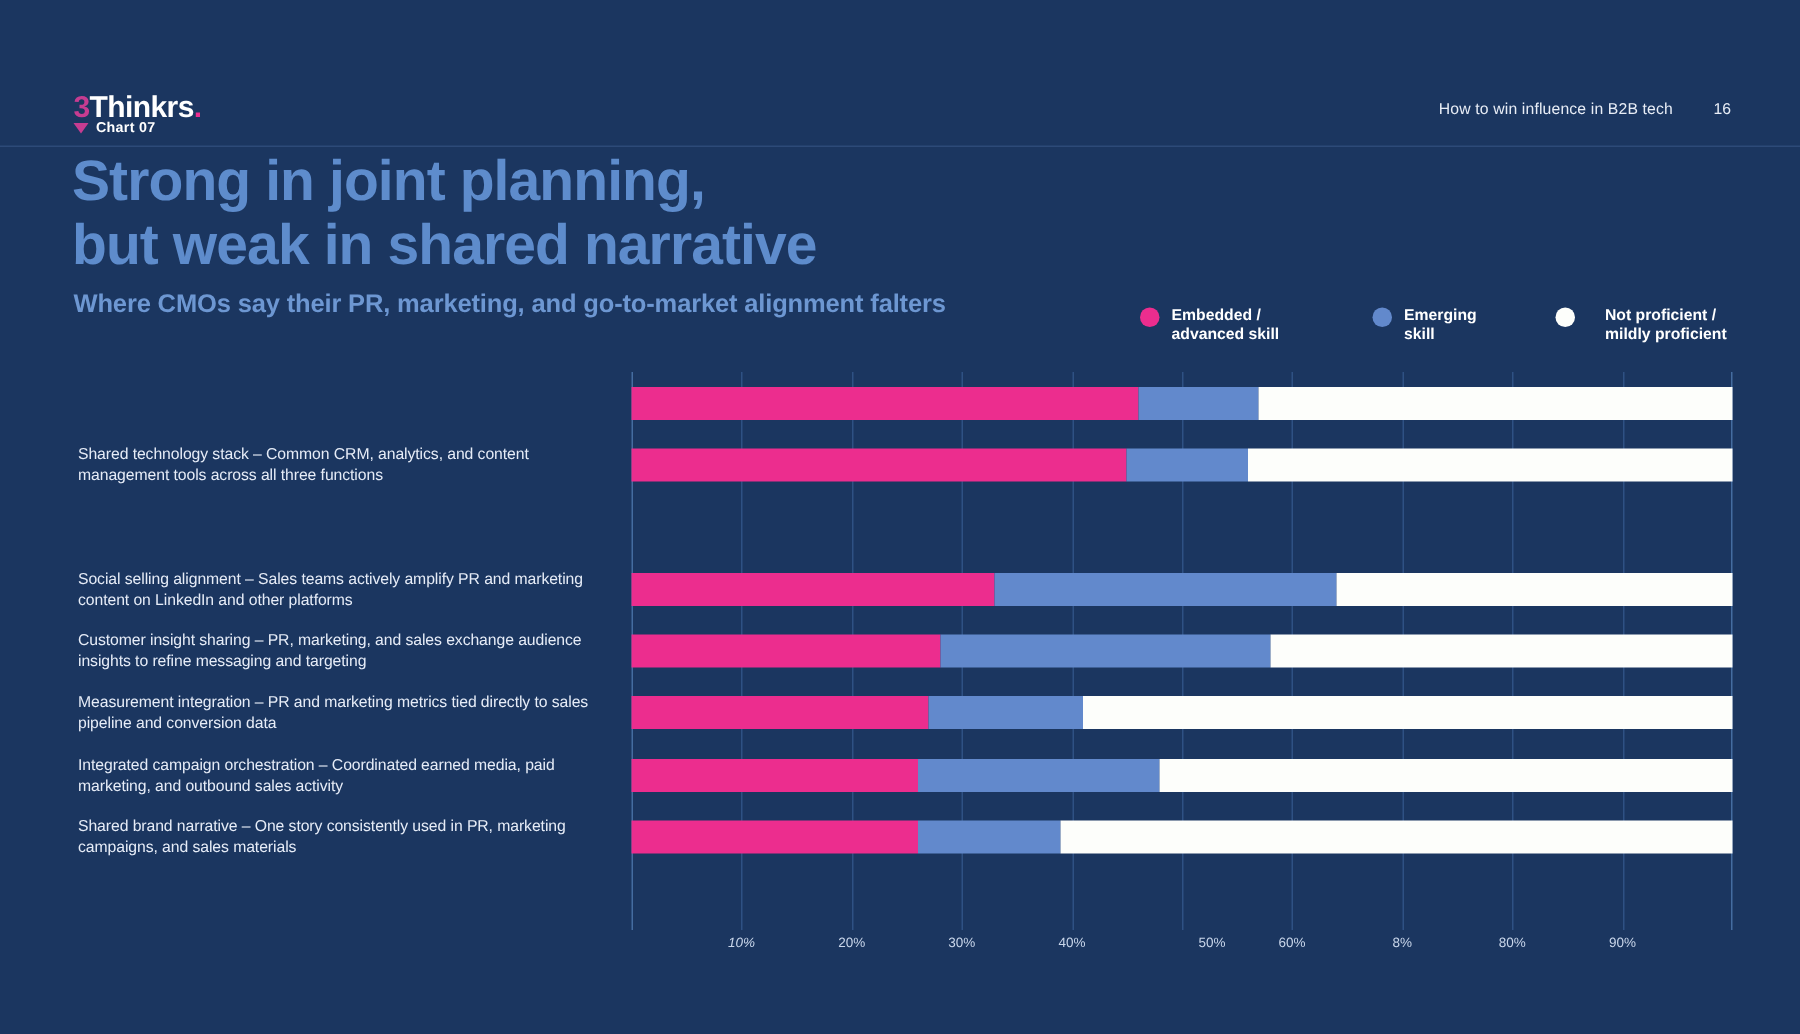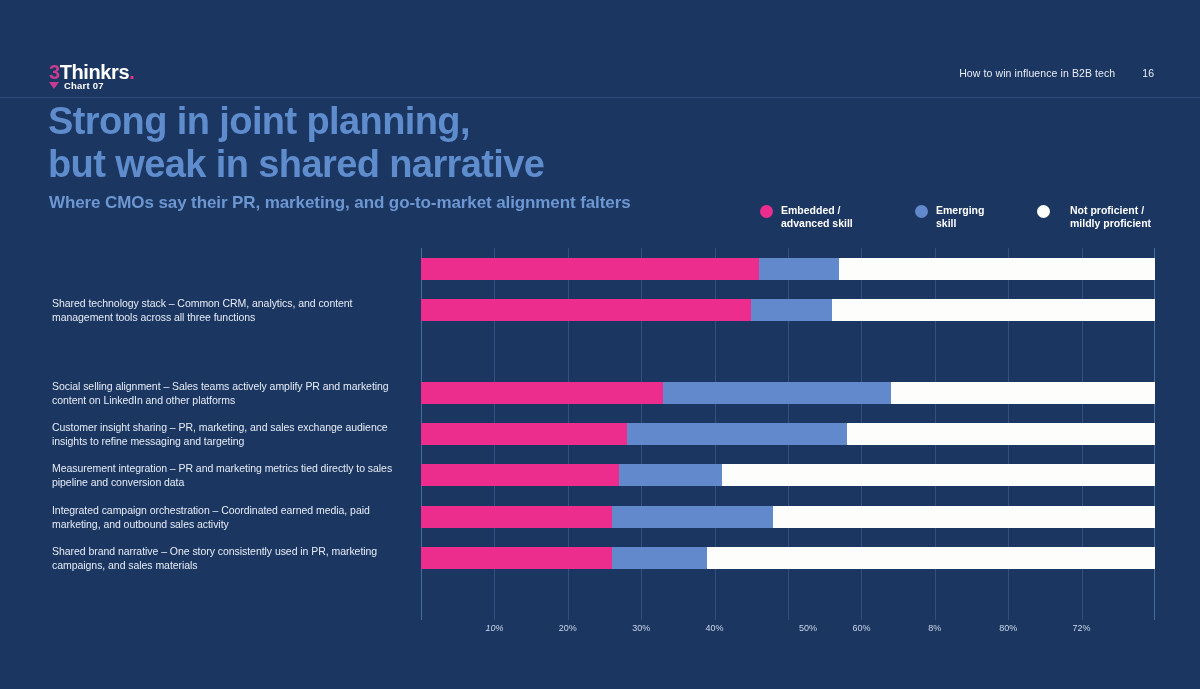--- a/index.html
+++ b/index.html
@@ -266,17 +266,17 @@
       </div>
     <div class="xaxis" id="xaxis">
         <div class="xtick" style="left: 73.4px; font-style: italic;">10%</div>
         <div class="xtick" style="left: 146.8px;">20%</div>
         <div class="xtick" style="left: 220.2px;">30%</div>
         <div class="xtick" style="left: 293.6px; text-align: right;">40%</div>
         <div class="xtick" style="left: 387px;">50%</div>
         <div class="xtick" style="left: 440.4px;">60%</div>
         <div class="xtick" style="left: 513.8px;">8%</div>
         <div class="xtick" style="left: 587.2px;">80%</div>
-        <div class="xtick" style="left: 660.6px;">72%</div>
+        <div class="xtick" style="left: 660.6px;">90%</div>
       </div>
   </div>
 
 </div>
 
 </body></html>

